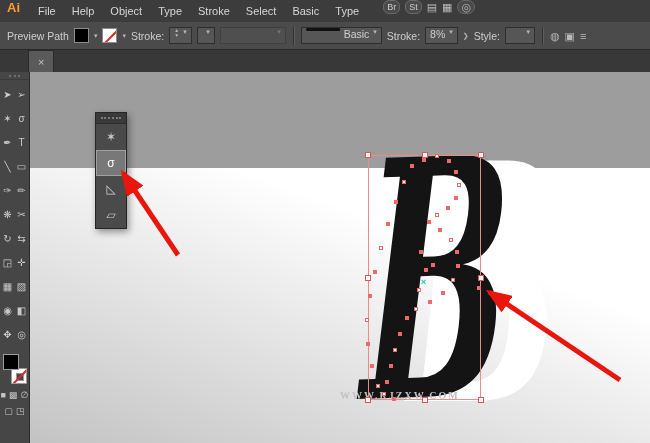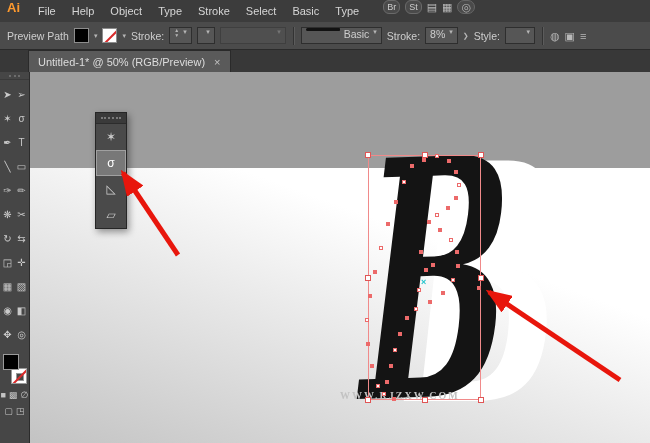--- a/index.html
+++ b/index.html
@@ -161,21 +161,20 @@
     <span class="chev">▾</span>
   </div>
   <span class="sep"></span>
   <span class="mb-icon">◍</span>
   <span class="mb-icon">▣</span>
   <span class="mb-icon">≡</span>
 </div>
 
 <div class="tabbar">
   <div class="tab">
-    <span>Untitled-1* @ 50% (RGB/Preview)</span>
     <span class="close">×</span>
   </div>
 </div>
 
 <div class="pasteboard"></div>
 <div class="artboard"></div>
 <div class="letter shadow">B</div>
 <div class="letter main">B</div>
 
 <div class="watermark">

